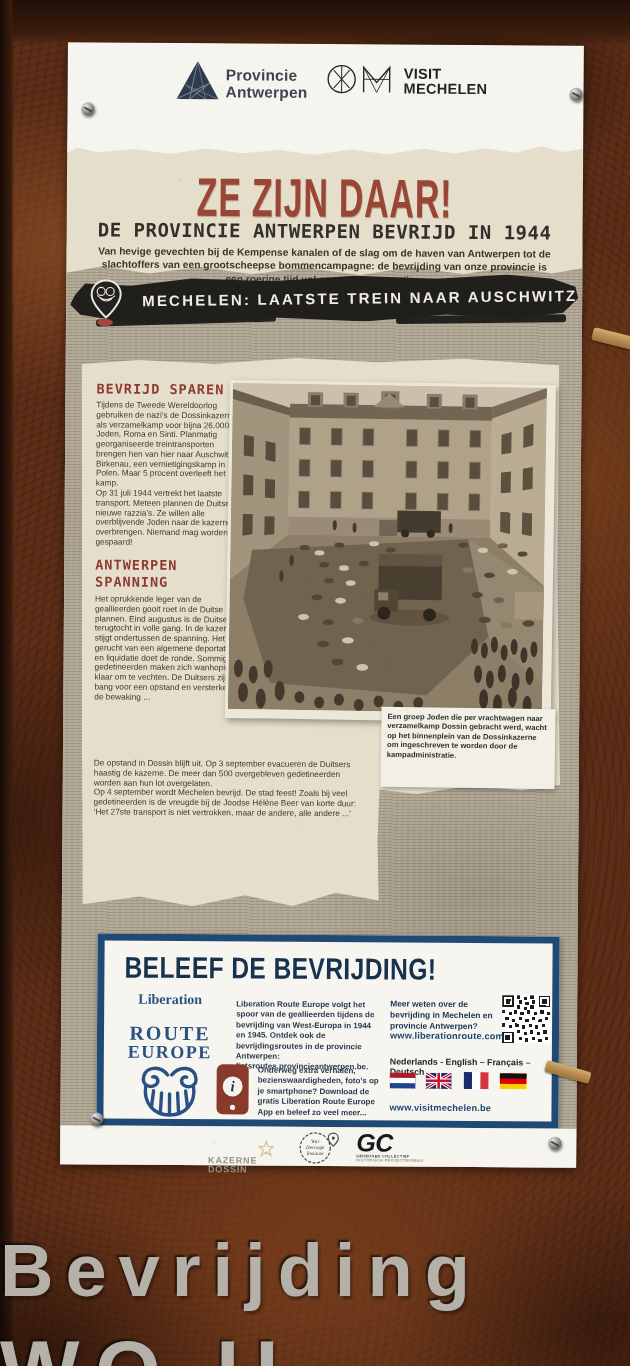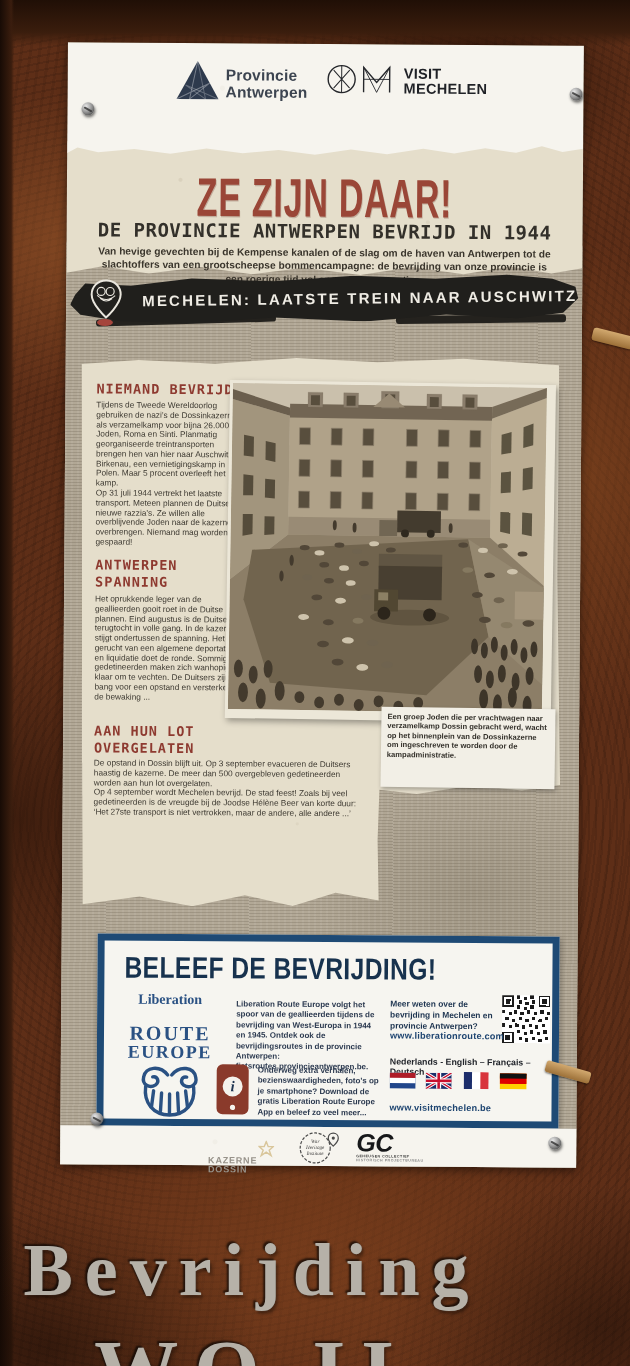--- a/index.html
+++ b/index.html
@@ -23,21 +23,21 @@
   .rust-top-shade{position:absolute;left:0;top:0;width:630px;height:46px;background:linear-gradient(180deg,#200f06 0%,#3a1d0d 70%,rgba(58,29,13,0) 100%);}
   .rust-left-edge{position:absolute;left:0;top:0;width:14px;height:1366px;background:linear-gradient(90deg,#170b05,#3a1d0e 80%,rgba(58,29,14,0));}
   .rust-bottom{position:absolute;left:0;top:1166px;width:630px;height:200px;
     background:radial-gradient(ellipse 420px 260px at 50% 55%, rgba(150,80,36,.35), transparent 75%),
                radial-gradient(ellipse 300px 200px at 8% 90%, rgba(20,9,4,.6), transparent 70%),
                radial-gradient(ellipse 300px 200px at 95% 80%, rgba(20,9,4,.5), transparent 70%);}
   .stick{background:linear-gradient(180deg,#d2a96f,#9c7038);border-radius:3px;box-shadow:0 1px 2px rgba(0,0,0,.5);}
 
   
   .stele-word{
-    font-family:Liberation Serif, serif;font-weight:700;color:#b6b1a8;text-align:center;width:504px;
+    font-family:Liberation Sans, sans-serif;font-weight:700;color:#b6b1a8;text-align:left;width:504px;
     text-shadow:-2px -2px 2px rgba(0,0,0,.65), 2px 3px 3px rgba(0,0,0,.35), 0 0 1px #7e7a73;
   }
 
   
   .poster{position:absolute;left:64px;top:44px;width:516px;height:1122px;transform:rotate(.4deg);transform-origin:50% 50%;
     background:#bdb4a2;box-shadow:0 3px 10px rgba(0,0,0,.5);}
   .burlap{position:absolute;left:0;top:200px;width:516px;height:922px;
     background-color:#b2a896;
     background-image:
       repeating-linear-gradient(0deg, rgba(88,78,62,.22) 0 1px, transparent 1px 3px),
@@ -175,28 +175,27 @@
         <ellipse cx="17" cy="44" rx="8" ry="3.5" fill="#a5453c"></ellipse>
         <path d="M18 2 C9 2 3.5 8.5 3.5 16 C3.5 26 18 39 18 39 C18 39 32.5 26 32.5 16 C32.5 8.5 27 2 18 2 Z" fill="#22211e" stroke="#e9e6dd" stroke-width="2"></path>
         <circle cx="13" cy="13" r="4" fill="none" stroke="#e9e6dd" stroke-width="1.2"></circle>
         <circle cx="22" cy="13" r="4" fill="none" stroke="#e9e6dd" stroke-width="1.2"></circle>
         <path d="M9 17 q9 8 18 0 M12 20 q6 5 12 0" stroke="#e9e6dd" stroke-width="1.1" fill="none"></path>
       </svg>
     </div>
 
     <div class="abs cream cream-sheet"></div>
 
-    <div class="abs sec-head" style="left:31px;top:338px;width:160px;">NIEMAND BEVRIJD</div>
+    <div class="abs sec-head" style="left:31px;top:338px;width:160px;">BEVRIJD SPAREN</div>
     <div class="abs sec-body" style="left:31px;top:358px;width:142px;">Tijdens de Tweede Wereldoorlog gebruiken de nazi’s de Dossinkazerne als verzamelkamp voor bijna 26.000 Joden, Roma en Sinti. Planmatig georganiseerde treintransporten brengen hen van hier naar Auschwitz-Birkenau, een vernietigingskamp in Polen. Maar 5 procent overleeft het kamp.
 Op 31 juli 1944 vertrekt het laatste transport. Meteen plannen de Duitsers nieuwe razzia’s. Ze willen alle overblijvende Joden naar de kazerne overbrengen. Niemand mag worden gespaard!</div>
 
     <div class="abs sec-head" style="left:31px;top:514px;width:140px;">ANTWERPEN SPANNING</div>
     <div class="abs sec-body" style="left:31px;top:552px;width:145px;">Het oprukkende leger van de geallieerden gooit roet in de Duitse plannen. Eind augustus is de Duitse terugtocht in volle gang. In de kazerne stijgt ondertussen de spanning. Het gerucht van een algemene deportatie en liquidatie doet de ronde. Sommige gedetineerden maken zich wanhopig klaar om te vechten. De Duitsers zijn bang voor een opstand en versterken de bewaking ...</div>
 
-    <div class="abs sec-head" style="left:31px;top:680px;width:160px;">AAN HUN LOT OVERGELATEN</div>
     <div class="abs sec-body" style="left:31px;top:716px;width:275px;">De opstand in Dossin blijft uit. Op 3 september evacueren de Duitsers haastig de kazerne. De meer dan 500 overgebleven gedetineerden worden aan hun lot overgelaten.
 Op 4 september wordt Mechelen bevrijd. De stad feest! Zoals bij veel gedetineerden is de vreugde bij de Joodse Hélène Beer van korte duur: ‘Het 27ste transport is niet vertrokken, maar de andere, alle andere ...’</div>
 
     <div class="abs photo-frame">
       <svg width="314" height="326" viewBox="0 0 317 329">
         <rect x="0" y="0" width="317" height="329" fill="#c9c1ad"></rect>
 
         <rect x="0" y="0" width="317" height="62" fill="#d3ccba"></rect>
 
         <rect x="58" y="30" width="204" height="122" fill="#b5aa92"></rect>

